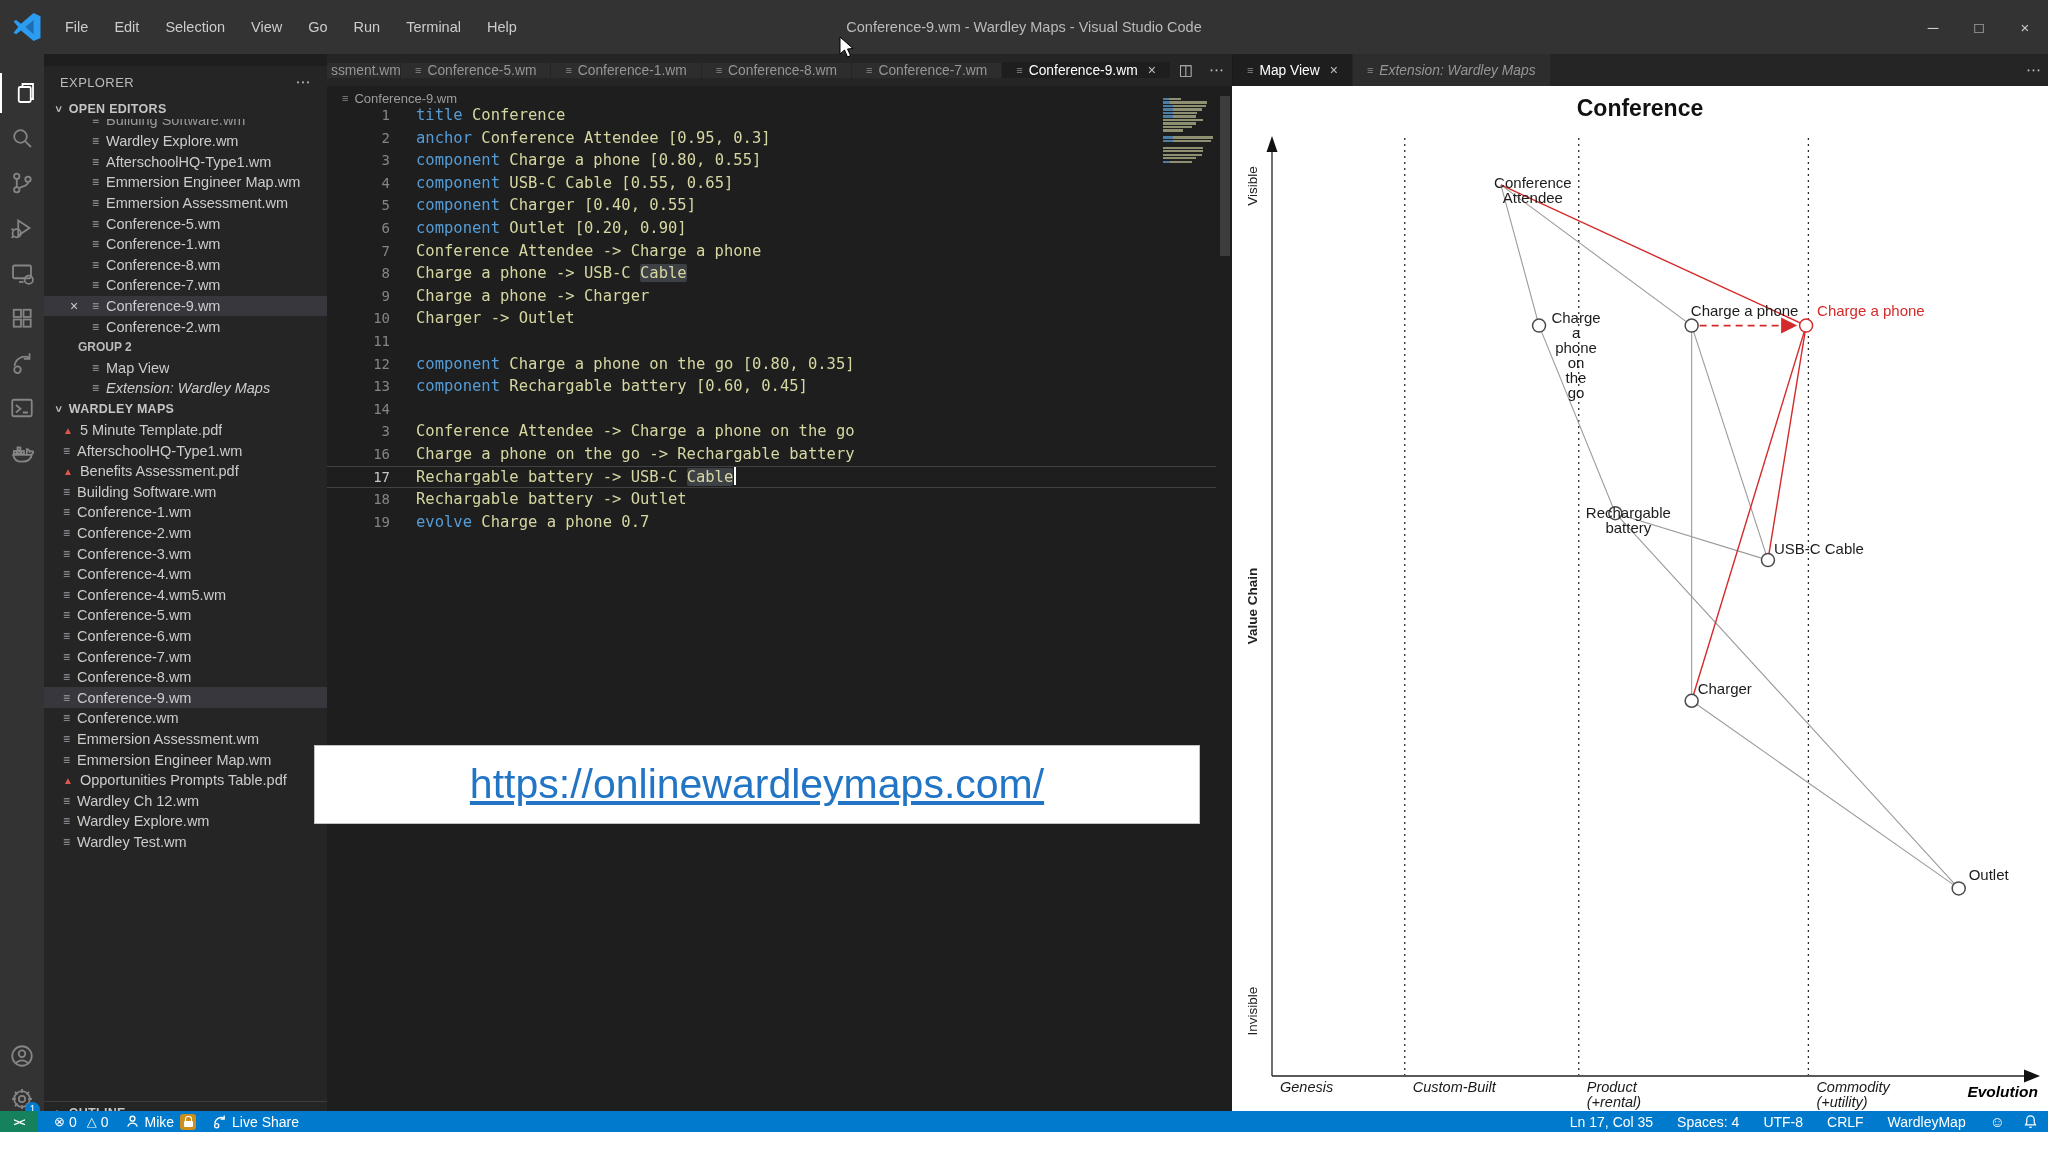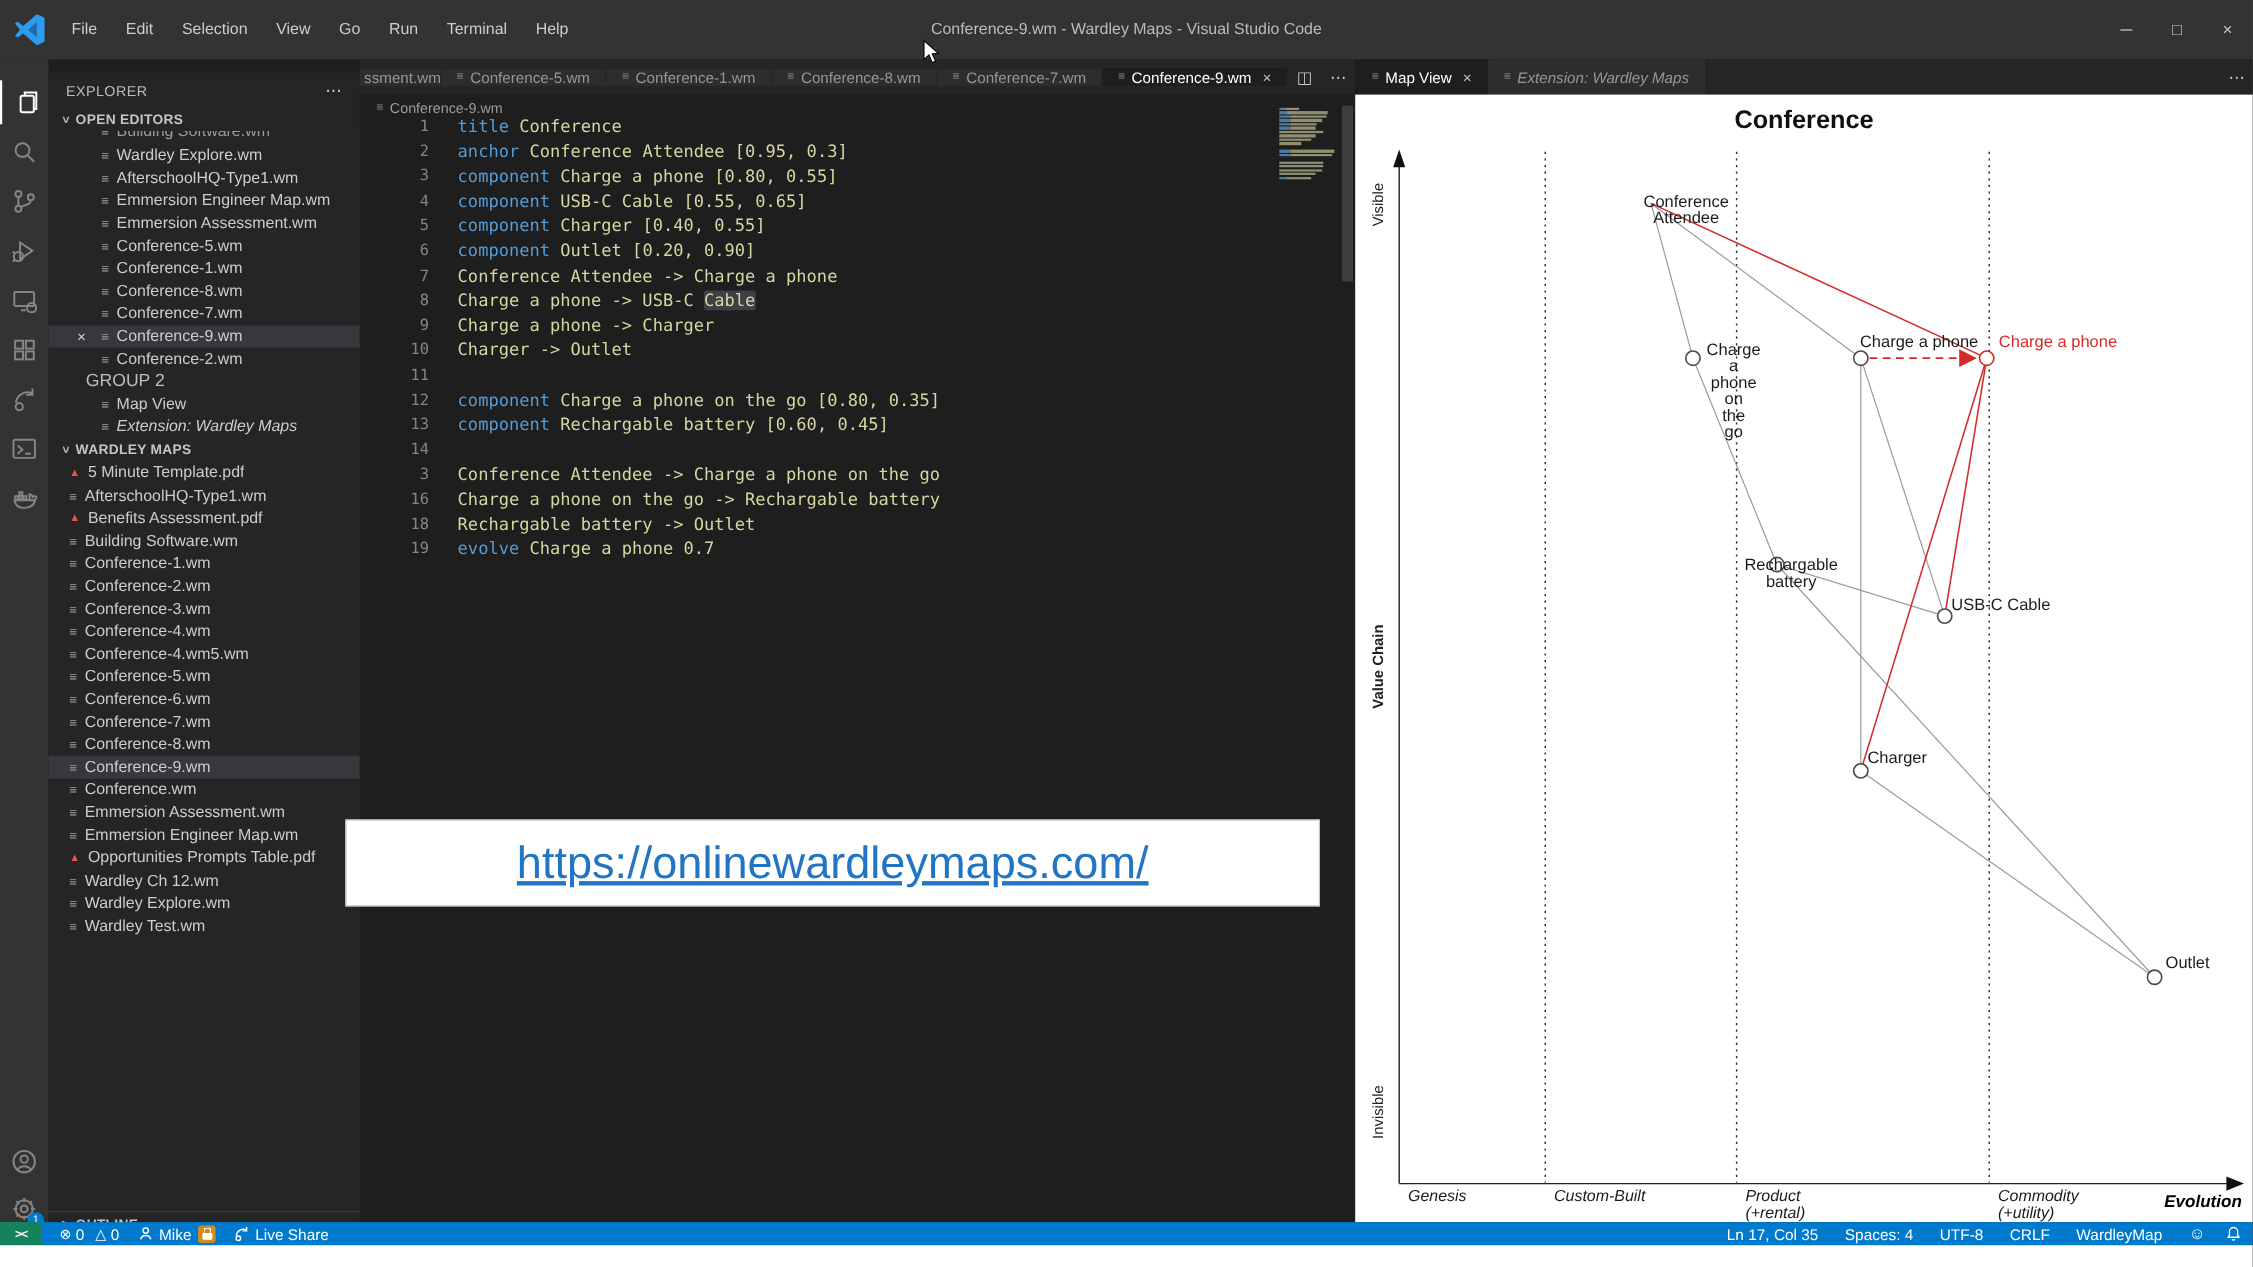--- a/index.html
+++ b/index.html
@@ -27,21 +27,21 @@
   .chev{display:inline-block;font-size:11px;margin-right:6px;transform:rotate(90deg);color:#c5c5c5;}
   .chev.collapsed{transform:none;}
   .row{height:20.6px;display:flex;align-items:center;white-space:nowrap;position:relative;}
   .row.sel{background:#37373d;}
   .row .file-ico{color:#9da0a6;font-size:12px;margin-right:7px;flex:none;}
   .row .pdf-ico{color:#e2574c;font-size:10px;margin-right:7px;flex:none;}
   .row .lbl{overflow:hidden;text-overflow:clip;}
   .row .closex{position:absolute;left:26px;color:#cccccc;font-size:14px;}
   .oe-row{padding-left:48px;}
   .tree-row{padding-left:19px;}
-  .grp-row{padding-left:34px;font-weight:normal;font-size:16px;color:#bbbbbb;}
+  .grp-row{padding-left:34px;font-weight:bold;font-size:12px;color:#bbbbbb;}
   .italic{font-style:italic;}
   #partial-top{height:12px;overflow:hidden;}
   #partial-top .row{margin-top:-9px;color:#9a9a9a;}
   #outline-sec{position:absolute;left:0;bottom:0;width:283px;border-top:1px solid #3c3c41;background:#252526;}
   
   #tabbar1{position:absolute;left:327px;top:54px;width:905px;height:32px;background:#252526;display:flex;align-items:center;}
   #tabbar2{position:absolute;left:1232px;top:54px;width:816px;height:32px;background:#252526;display:flex;align-items:stretch;border-left:1px solid #1a1a1a;}
   .tab{display:flex;align-items:center;padding:0 14px;font-size:13.8px;color:#969696;background:#2d2d2d;border-right:1px solid #252526;white-space:nowrap;}
   .tab .file-ico{color:#8a8d92;font-size:11px;margin-right:6px;}
   .tab.active{background:#1e1e1e;color:#ffffff;}
@@ -467,20 +467,24 @@
         <span class="ln">14</span>
         <span></span>
       </div>
       <div class="cline">
         <span class="ln">3</span>
         <span><span>Conference Attendee -&gt; Charge a phone on the go</span></span>
       </div>
       <div class="cline">
         <span class="ln">16</span>
         <span><span>Charge a phone on the go -&gt; Rechargable battery</span></span>
+      </div>
+      <div class="cline cur">
+        <span class="ln">17</span>
+        <span><span>Rechargable battery -&gt; USB-C </span><span class="tok-hl">Cable</span><span id="cursor"></span></span>
       </div>
       <div class="cline">
         <span class="ln">18</span>
         <span><span>Rechargable battery -&gt; Outlet</span></span>
       </div>
       <div class="cline">
         <span class="ln">19</span>
         <span><span class="tok-kw">evolve</span><span> Charge a phone 0.7</span></span>
       </div>
     </div>

